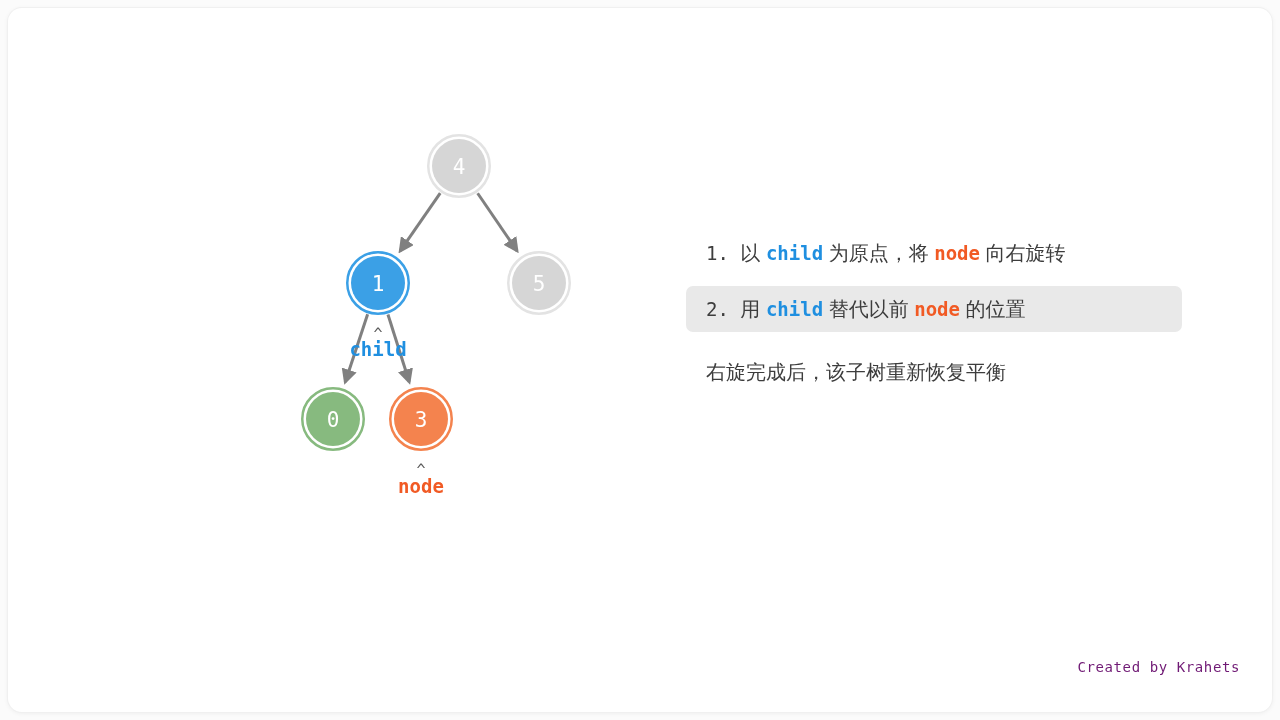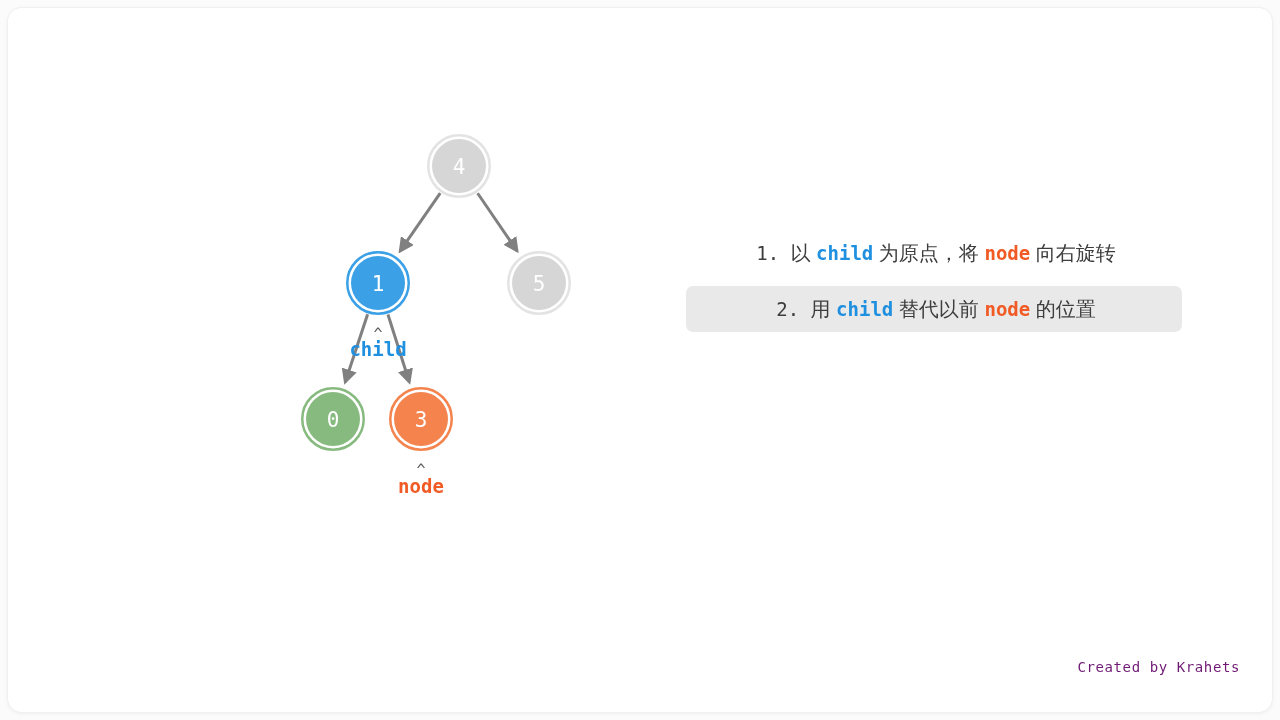--- a/index.html
+++ b/index.html
@@ -84,21 +84,20 @@
     display: flex;
     align-items: center;
     height: 46px;
     margin-left: -20px;
     padding-left: 20px;
     padding-right: 16px;
     width: 460px;
     box-sizing: content-box;
     border-radius: 7px;
     margin-bottom: 10px;
-    justify-content: center;
   }
   .step-row.highlight { background: #e9e9e9; }
   .step-text {
     font-size: 20px;
     color: #3d3d3d;
     line-height: 1.4;
     white-space: nowrap;
   }
   .step-text .idx {
     font-family: "DejaVu Sans Mono", "Liberation Mono", monospace;
@@ -192,17 +191,18 @@
 
     <div class="panel">
       <div id="steps-host">
           <div class="step-row">
             <div class="step-text"><span class="idx">1.&nbsp;</span><span>以 </span><span class="kw kw-child">child</span><span> 为原点，将 </span><span class="kw kw-node">node</span><span> 向右旋转</span></div>
           </div>
           <div class="step-row highlight">
             <div class="step-text"><span class="idx">2.&nbsp;</span><span>用 </span><span class="kw kw-child">child</span><span> 替代以前 </span><span class="kw kw-node">node</span><span> 的位置</span></div>
           </div>
         </div>
+      <div class="panel-note">右旋完成后，该子树重新恢复平衡</div>
     </div>
 
     <div class="credit">Created by Krahets</div>
   </div>
 </div>
 
 </body></html>

